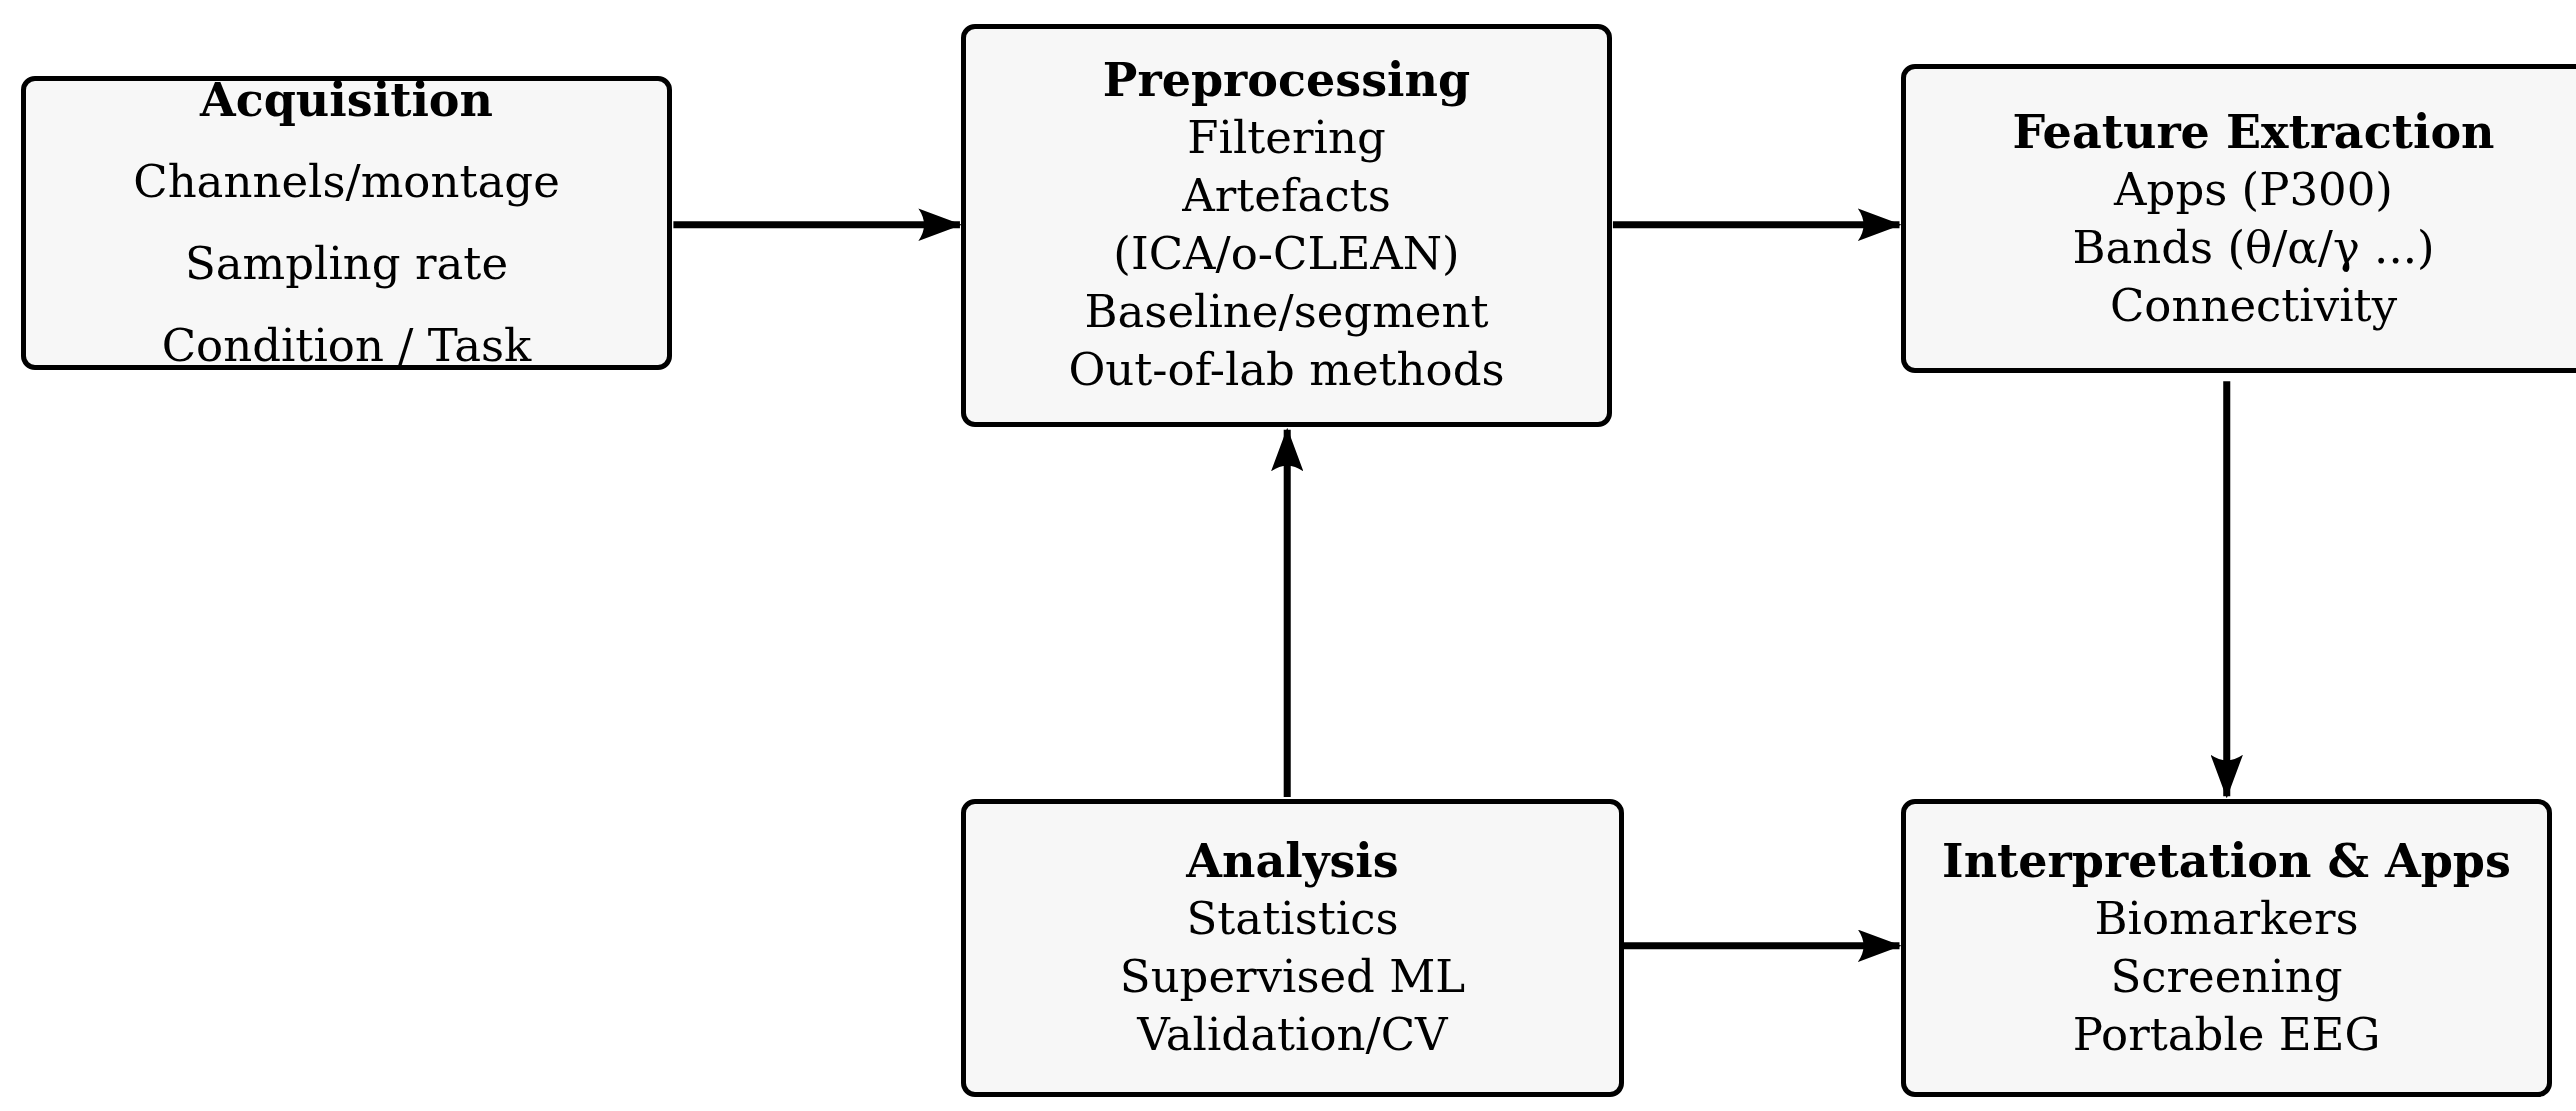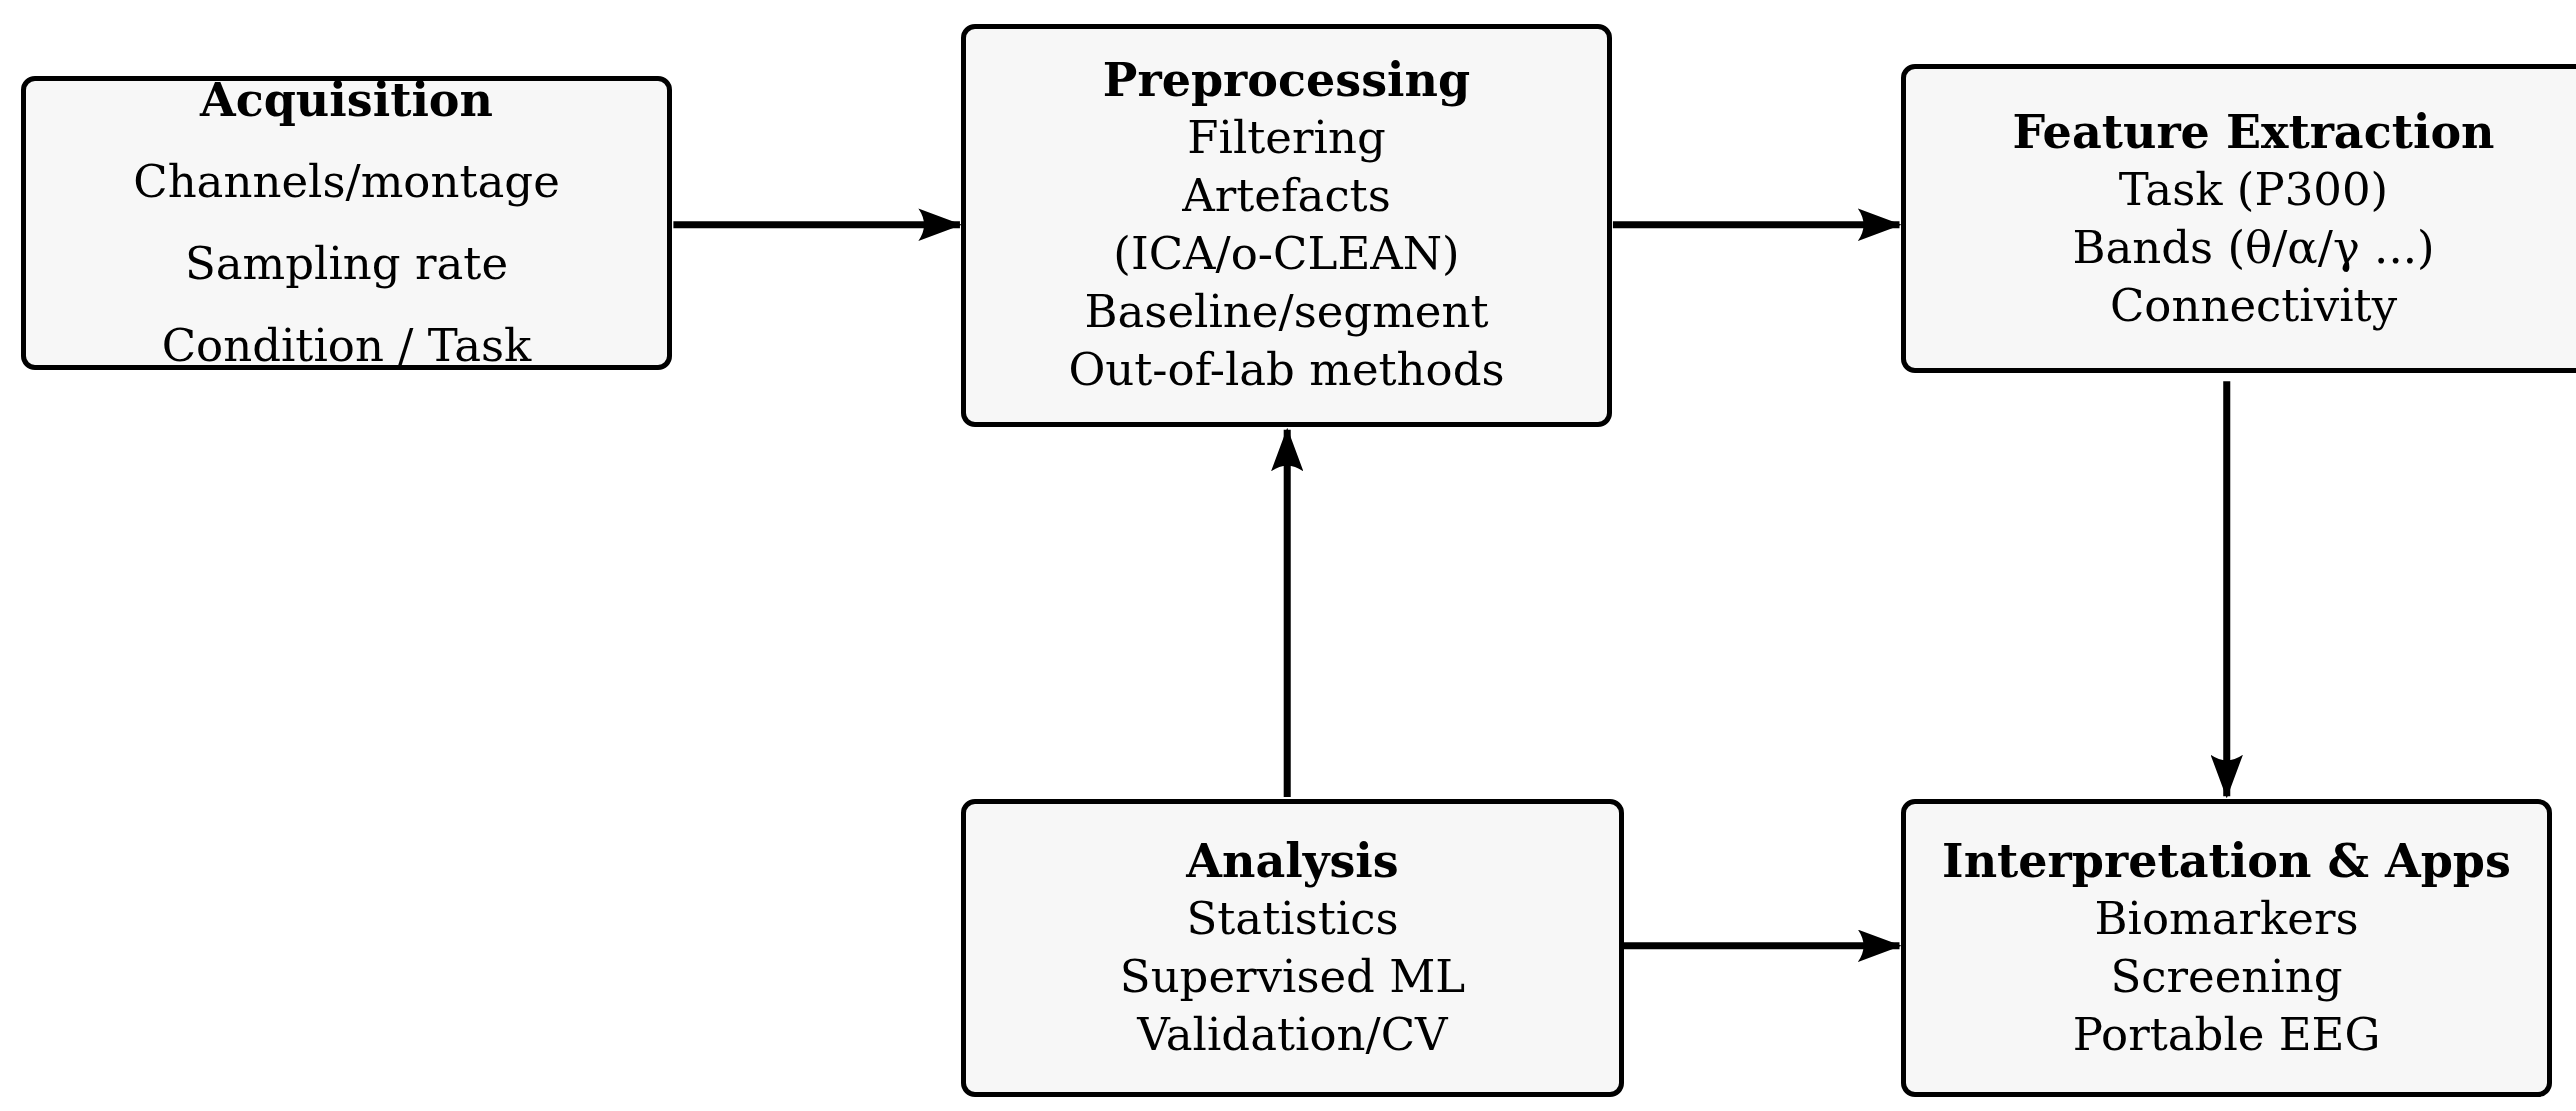--- a/index.html
+++ b/index.html
@@ -84,21 +84,21 @@
     <div class="title">Preprocessing</div>
     <div class="line">Filtering</div>
     <div class="line">Artefacts</div>
     <div class="line">(ICA/o-CLEAN)</div>
     <div class="line">Baseline/segment</div>
     <div class="line">Out-of-lab methods</div>
   </div>
 
   <div class="box" style="left:1901px; top:64px; width:705px; height:309px;">
     <div class="title">Feature Extraction</div>
-    <div class="line">Task (P300)</div>
+    <div class="line">Apps (P300)</div>
     <div class="line">Bands (θ/α/γ ...)</div>
     <div class="line">Connectivity</div>
   </div>
 
   <div class="box" style="left:961px; top:799px; width:663px; height:298px;">
     <div class="title">Analysis</div>
     <div class="line">Statistics</div>
     <div class="line">Supervised ML</div>
     <div class="line">Validation/CV</div>
   </div>

